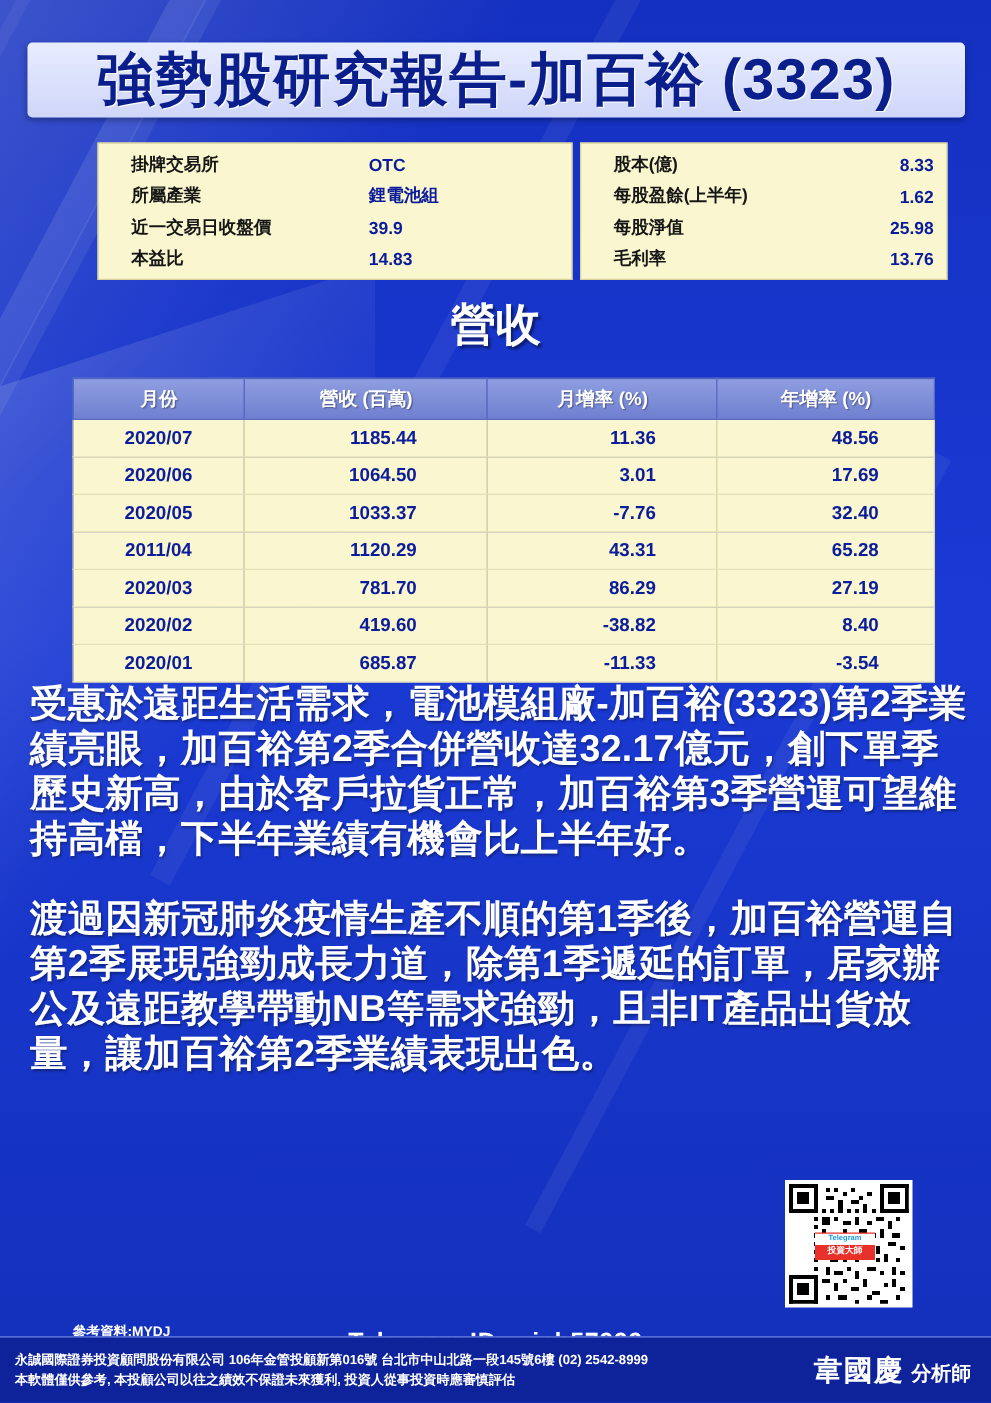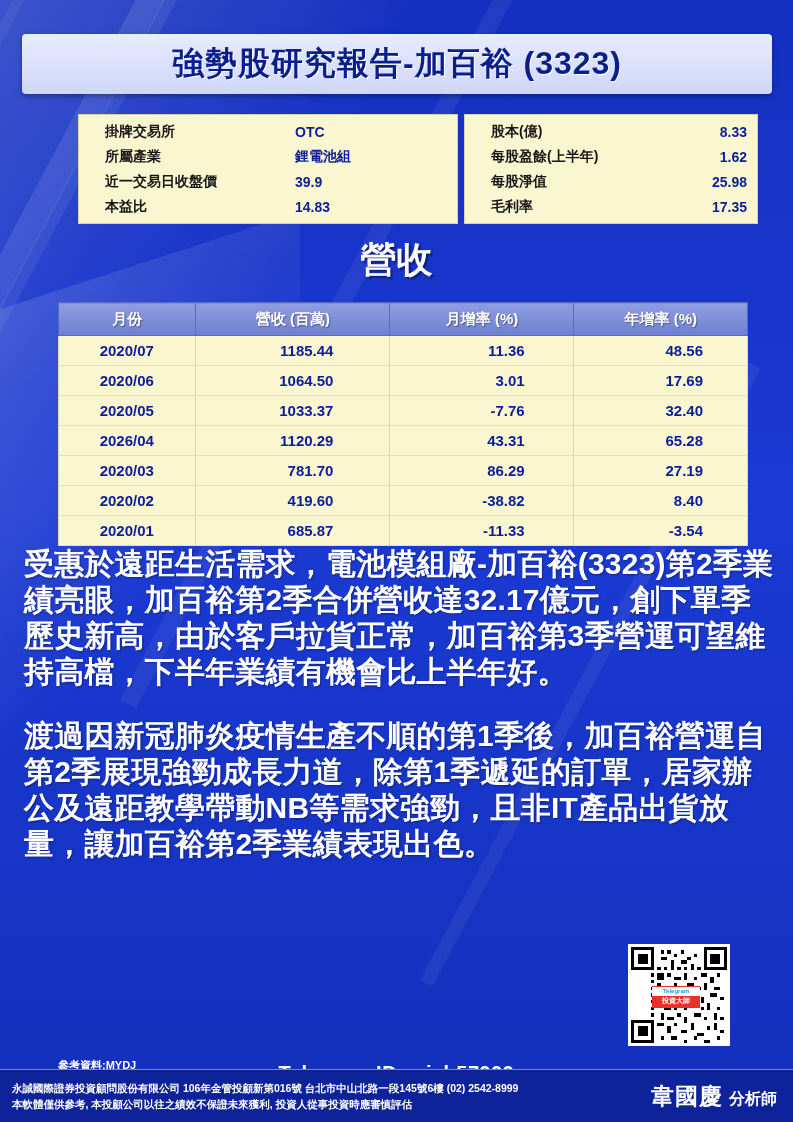--- a/index.html
+++ b/index.html
@@ -56,21 +56,21 @@
     width: 750px;
     height: 60px;
     background: linear-gradient(180deg, #e8ecff 0%, #cfd6f8 100%);
     border-radius: 4px;
     box-shadow: 0 2px 5px rgba(0,0,0,0.35);
     display: flex;
     align-items: center;
     justify-content: center;
   }
   .title-text {
-    font-size: 32px;
+    font-size: 46px;
     font-weight: bold;
     color: #0a1f8c;
     letter-spacing: 1px;
     white-space: nowrap;
     text-shadow: 1px 1px 0 #fff;
   }
 
   
   .info-wrap {
     position: absolute;
@@ -299,21 +299,21 @@
       <div class="info-row">
         <span class="info-label">每股盈餘(上半年)</span>
         <span class="info-value">1.62</span>
       </div>
       <div class="info-row">
         <span class="info-label">每股淨值</span>
         <span class="info-value">25.98</span>
       </div>
       <div class="info-row">
         <span class="info-label">毛利率</span>
-        <span class="info-value">17.35</span>
+        <span class="info-value">13.76</span>
       </div>
     </div>
   </div>
 
   <div class="rev-heading">營收</div>
 
   <table class="rev-table">
     <thead>
       <tr>
         <th class="c-month">月份</th>
@@ -335,21 +335,21 @@
         <td class="c-mom">3.01</td>
         <td class="c-yoy">17.69</td>
       </tr>
       <tr>
         <td class="c-month">2020/05</td>
         <td class="c-rev">1033.37</td>
         <td class="c-mom">-7.76</td>
         <td class="c-yoy">32.40</td>
       </tr>
       <tr>
-        <td class="c-month">2026/04</td>
+        <td class="c-month">2011/04</td>
         <td class="c-rev">1120.29</td>
         <td class="c-mom">43.31</td>
         <td class="c-yoy">65.28</td>
       </tr>
       <tr>
         <td class="c-month">2020/03</td>
         <td class="c-rev">781.70</td>
         <td class="c-mom">86.29</td>
         <td class="c-yoy">27.19</td>
       </tr>

